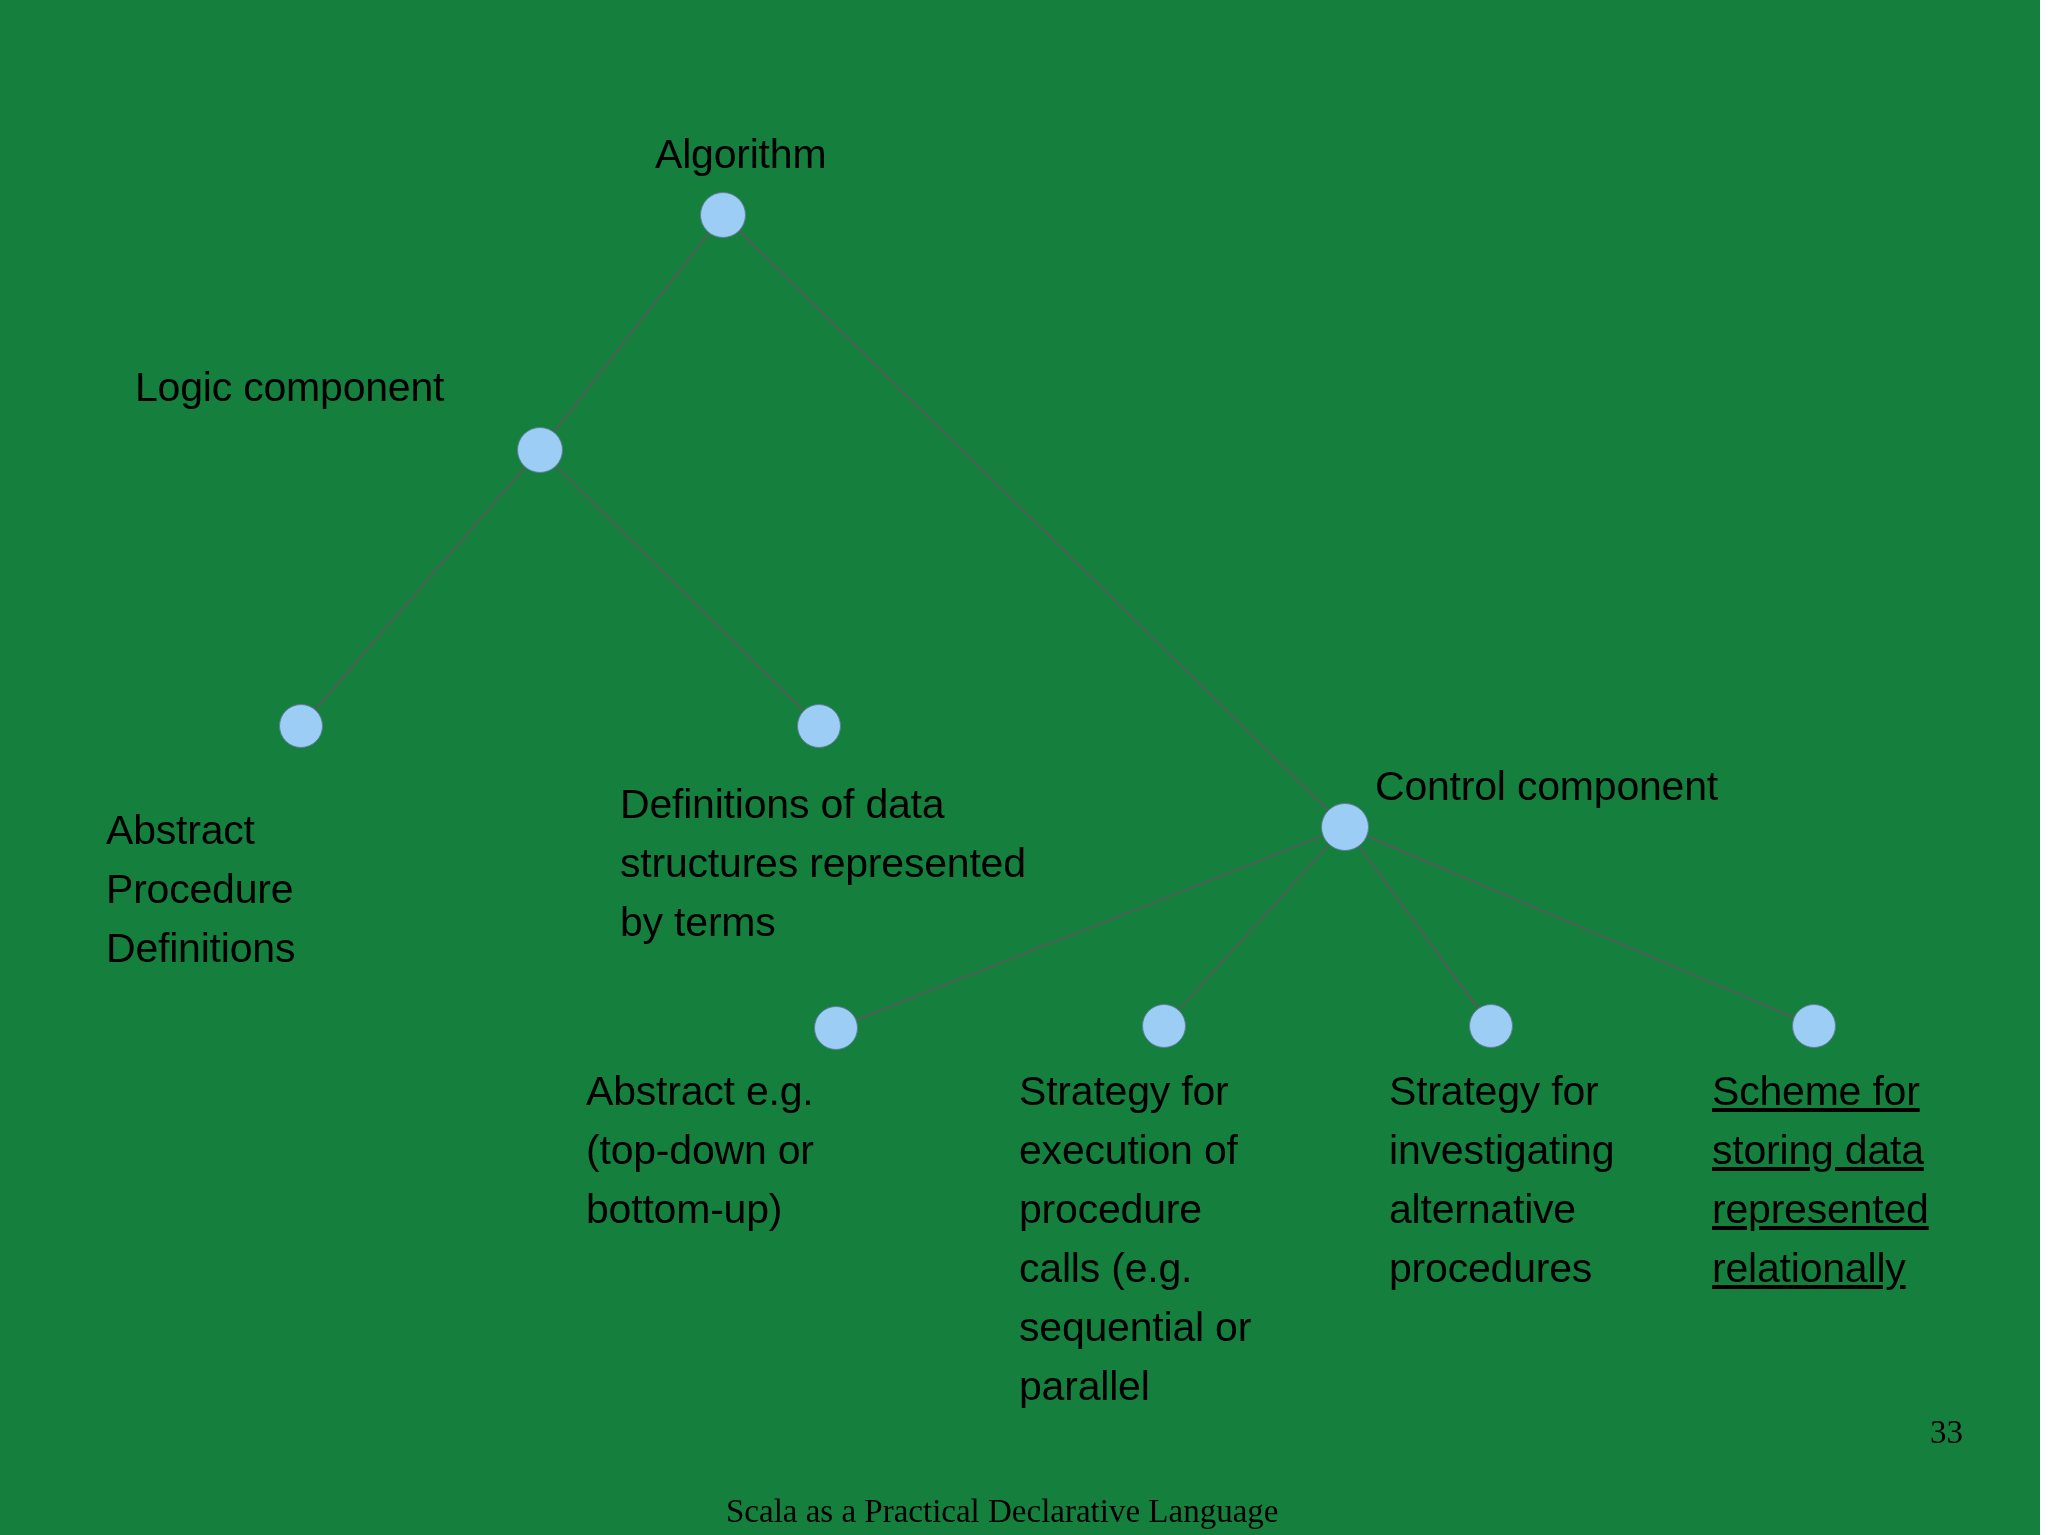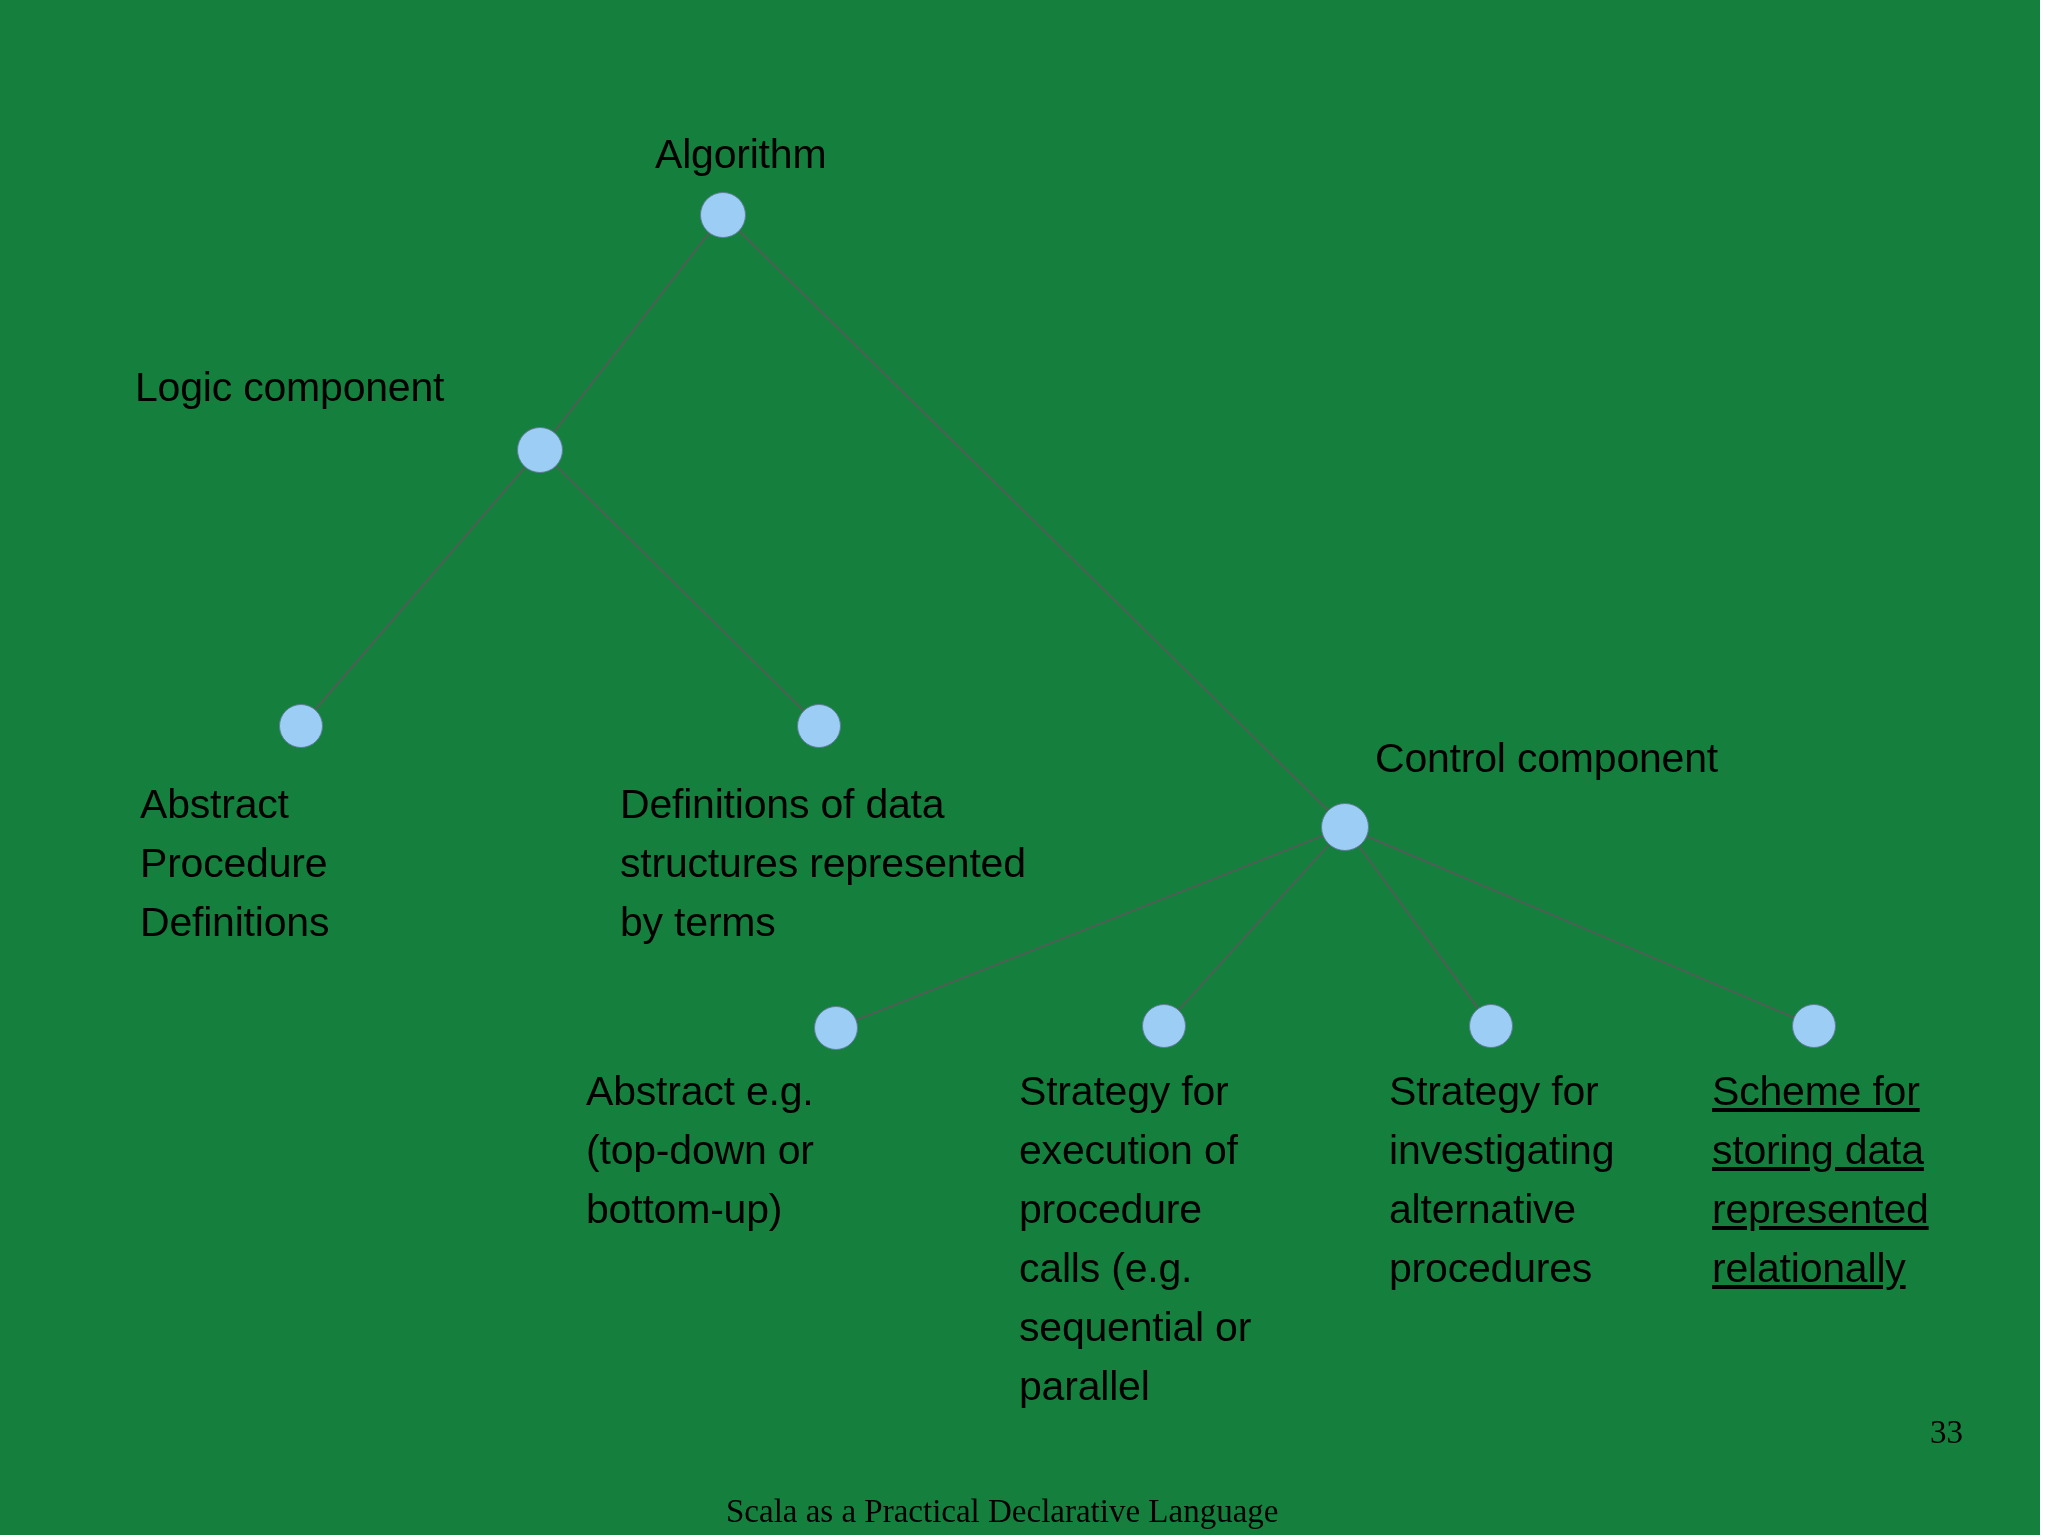--- a/index.html
+++ b/index.html
@@ -79,27 +79,27 @@
       <div class="node" style="left: 797px; top: 704px; width: 44px; height: 44px; background: rgb(156, 205, 245); border-color: rgb(94, 126, 153);"></div>
       <div class="node" style="left: 1321px; top: 803px; width: 48px; height: 48px; background: rgb(156, 205, 245); border-color: rgb(94, 126, 153);"></div>
       <div class="node" style="left: 814px; top: 1006px; width: 44px; height: 44px; background: rgb(156, 205, 245); border-color: rgb(94, 126, 153);"></div>
       <div class="node" style="left: 1142px; top: 1004px; width: 44px; height: 44px; background: rgb(156, 205, 245); border-color: rgb(94, 126, 153);"></div>
       <div class="node" style="left: 1469px; top: 1004px; width: 44px; height: 44px; background: rgb(156, 205, 245); border-color: rgb(94, 126, 153);"></div>
       <div class="node" style="left: 1792px; top: 1004px; width: 44px; height: 44px; background: rgb(156, 205, 245); border-color: rgb(94, 126, 153);"></div>
     </div>
   <div id="labels-layer">
       <div class="label" style="left: 655px; top: 125px;">Algorithm</div>
       <div class="label" style="left: 135px; top: 358px;">Logic component</div>
-      <div class="label" style="left: 106px; top: 775px; margin-left: 34px;">Abstract
+      <div class="label" style="left: 106px; top: 801px;">Abstract
 Procedure
 Definitions</div>
       <div class="label" style="left: 580px; top: 775px; margin-left: 40px;">Definitions of data
 structures represented
 by terms</div>
-      <div class="label" style="left: 1375px; top: 729px;">Control component</div>
+      <div class="label" style="left: 1375px; top: 757px;">Control component</div>
       <div class="label" style="left: 586px; top: 1062px;">Abstract e.g.
 (top-down or
 bottom-up)</div>
       <div class="label" style="left: 1019px; top: 1062px;">Strategy for
 execution of
 procedure
 calls (e.g.
 sequential or
 parallel</div>
       <div class="label" style="left: 1389px; top: 1062px;">Strategy for

